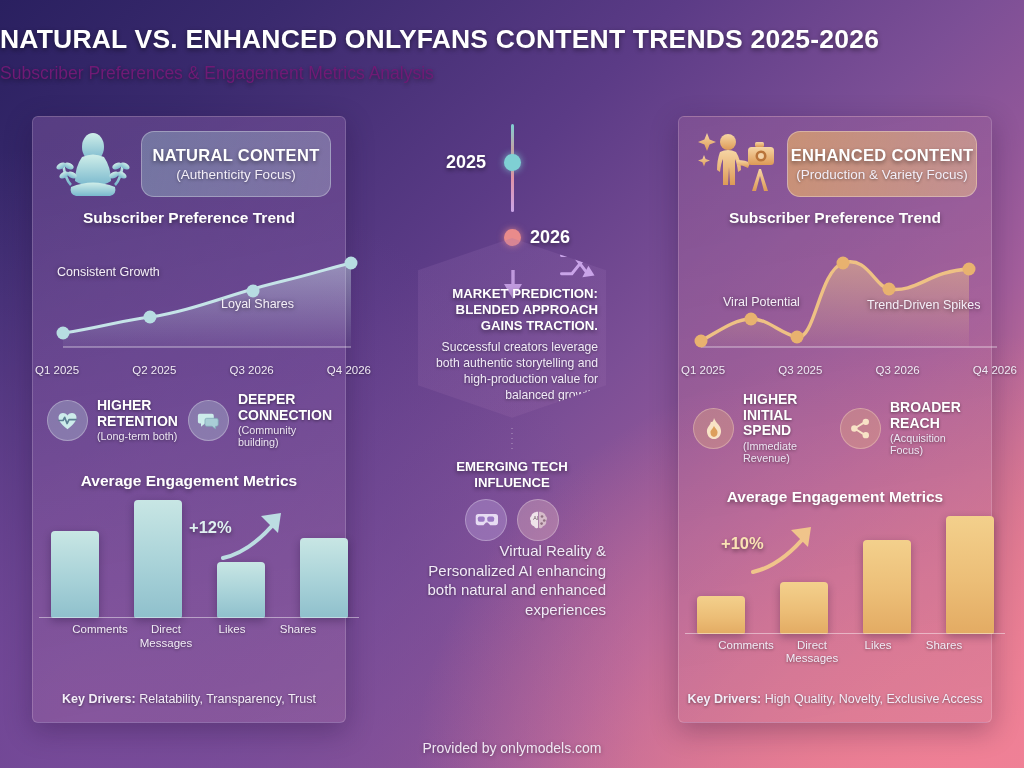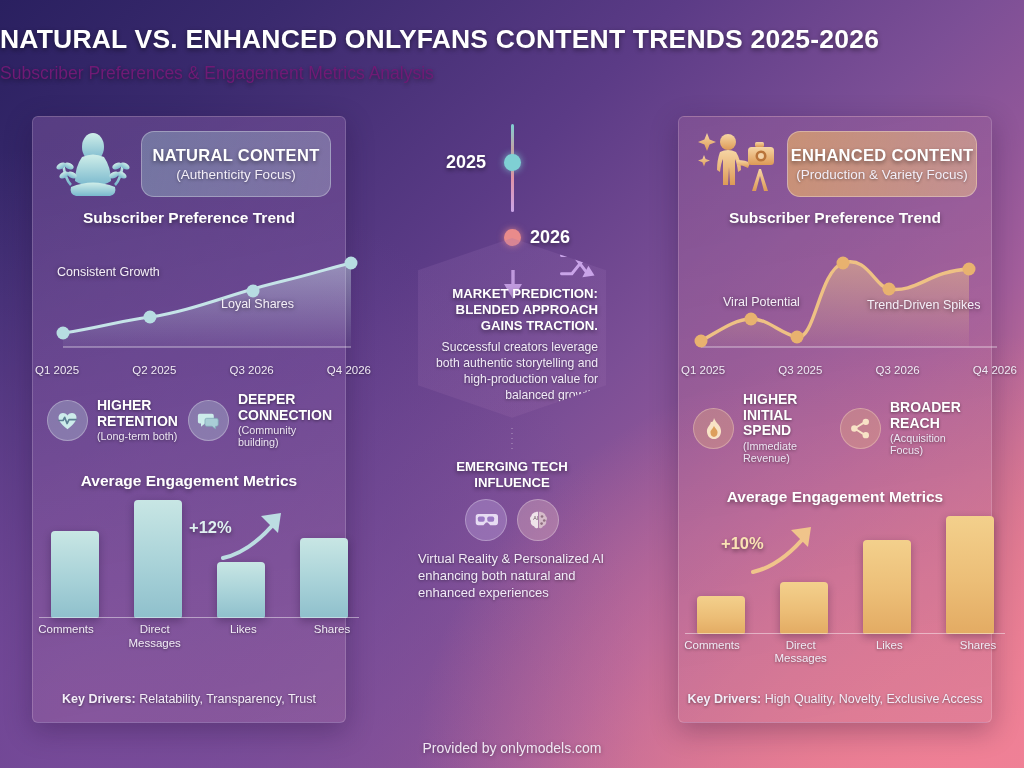--- a/index.html
+++ b/index.html
@@ -82,21 +82,21 @@
 
   
   .barwrap{ position:relative; width:332px; height:118px; margin:10px auto 0; }
   .barrow{ position:absolute; left:0; bottom:0; width:100%; height:100%;
            display:flex; align-items:flex-end; justify-content:space-around; }
   .bar{ width:48px; border-radius:4px 4px 2px 2px; box-shadow:0 3px 8px rgba(20,5,40,.3); }
   .left .bar{ background:linear-gradient(180deg,#c8e6e4 0%, #a8d2d8 55%, #8fc0cc 100%); }
   .right .bar{ background:linear-gradient(180deg,#f3d08c 0%, #ecbe77 55%, #e3ab63 100%); }
   .baseline{ position:absolute; left:6px; right:6px; bottom:0; height:1.5px;
              background:rgba(255,255,255,.45); }
-  .blabels{ display:flex; justify-content:space-between; width:332px; margin:5px auto 0; }
+  .blabels{ display:flex; justify-content:center; width:332px; margin:5px auto 0; }
   .blabels span{ width:66px; text-align:center; font-size:11.5px; color:#f2ecf7;
                  line-height:1.15; text-shadow:0 1px 3px rgba(0,0,0,.45); }
   .pctbadge{ position:absolute; font-size:16.5px; font-weight:bold; text-shadow:0 2px 4px rgba(0,0,0,.45); }
   .left .pctbadge{ color:#dff0f0; }
   .right .pctbadge{ color:#fae2b4; }
 
   .keyfoot{
     position:absolute; left:0; bottom:16px; width:100%; text-align:center;
     font-size:12.5px; color:#f3edf8; text-shadow:0 1px 3px rgba(0,0,0,.45);
   }
@@ -123,21 +123,21 @@
   .mp-body{ margin-top:6px; font-size:12.2px; line-height:1.3; color:#f1eaf7;
             text-shadow:0 1px 3px rgba(0,0,0,.45); }
 
   .dots{ text-align:center; margin-top:8px; line-height:5px; color:rgba(255,255,255,.45); font-size:9px; }
   .et-title{ text-align:center; margin-top:8px; font-size:13.2px; font-weight:bold;
              line-height:1.2; text-shadow:0 2px 4px rgba(0,0,0,.45); }
   .et-icons{ display:flex; justify-content:center; gap:10px; margin-top:9px; }
   .et-c{ width:42px; height:42px; border-radius:50%; display:flex; align-items:center; justify-content:center; }
   .et-c.vr{ background:rgba(180,150,210,.45); border:1px solid rgba(255,255,255,.28); }
   .et-c.ai{ background:rgba(208,164,186,.45); border:1px solid rgba(255,255,255,.28); }
-  .et-body{ text-align:left; margin-top:10px; font-size:13px; line-height:1.3;
+  .et-body{ text-align:right; margin-top:0; font-size:15px; line-height:1.3;
             color:#f1eaf7; text-shadow:0 1px 3px rgba(0,0,0,.45); }
 
   .credit{ position:absolute; left:0; bottom:12px; width:100%; text-align:center;
            font-size:14px; color:#f0e7f3; text-shadow:0 1px 4px rgba(0,0,0,.4); }
 </style>
 </head>
 <body>
 
 <div class="stage">
 

